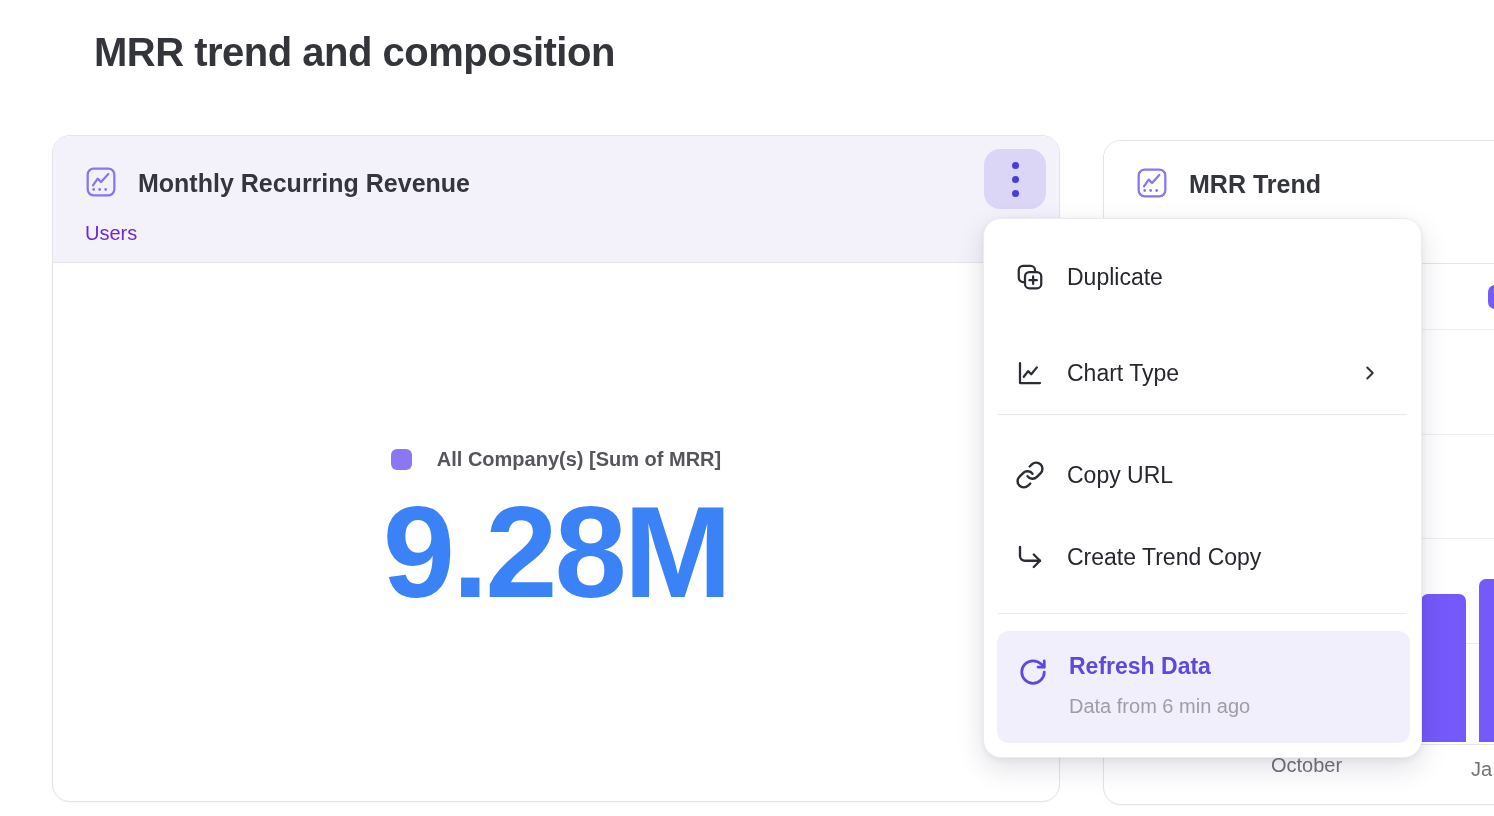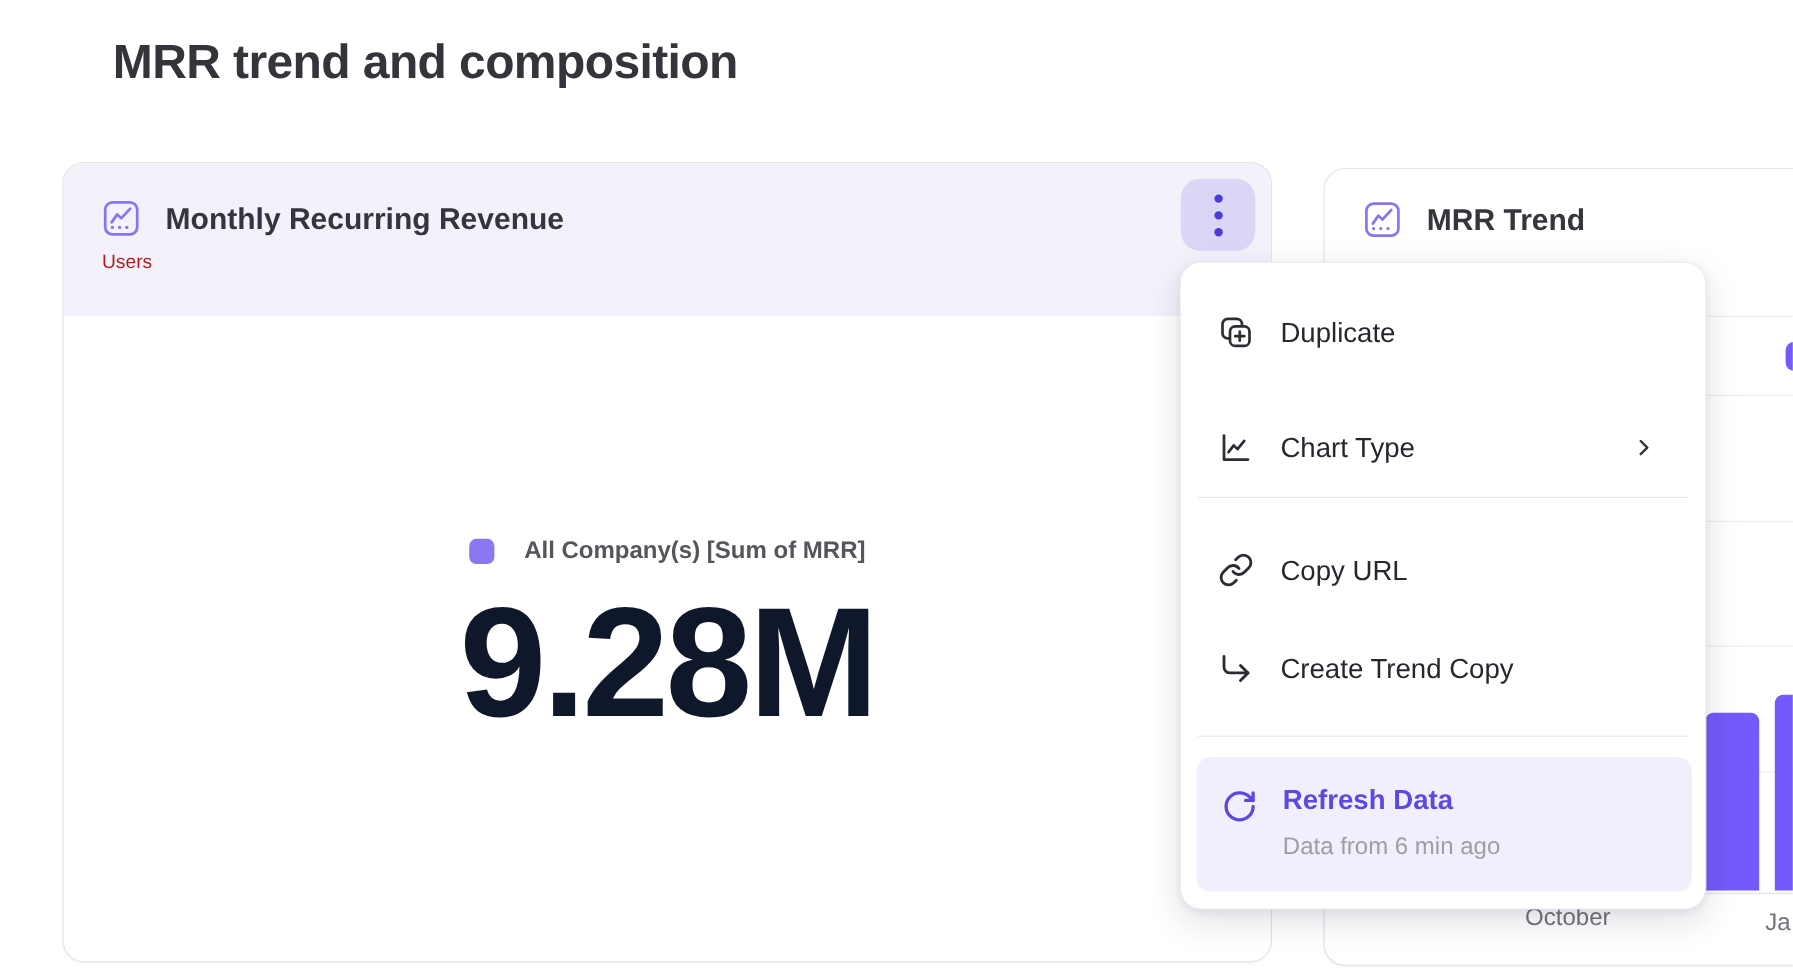--- a/index.html
+++ b/index.html
@@ -20,40 +20,40 @@
   .card-left  { left:52px;   top:135px; width:1008px; height:667px; }
   .card-right { left:1103px; top:140px; width:480px;  height:665px; }
   .card-header {
     position:relative; height:127px; border-bottom:1px solid #e3e3e8;
     border-radius:17px 17px 0 0; padding:30px 32px 0 32px;
   }
   .card-left  .card-header { background:#f3f2fb; }
   .card-right .card-header { background:#ffffff; height:123px; padding-top:26px; }
   .card-title-row { display:flex; align-items:flex-end; gap:21px; }
   .card-title { font-size:25px; font-weight:700; color:#34363c; }
-  .card-subtitle { margin-top:12px; font-size:16px; color:#b91c1c; }
+  .card-subtitle { margin-top:24px; font-size:20px; color:#6d28d9; }
   .chart-icon-box { width:32px; height:32px; color:#8677f0; flex:0 0 auto; }
 
   .kebab-btn {
     position:absolute; right:13px; top:13px; width:62px; height:60px;
     background:#dbd6f6; border:none; border-radius:16px; cursor:pointer;
     display:flex; align-items:center; justify-content:center;
   }
   .kebab-dots { display:flex; flex-direction:column; gap:7px; }
   .kebab-dots i { width:7px; height:7px; border-radius:50%; background:#4b3bd9; }
 
   
   .big-body {
     position:absolute; left:0; right:0; top:128px; bottom:0;
     display:flex; flex-direction:column; align-items:center; justify-content:center; gap:16px;
   }
   .legend-row { display:flex; align-items:center; gap:13px; }
   .legend-swatch { width:21px; height:21px; border-radius:6px; background:#8b76f3; }
   .legend-label { font-size:20px; font-weight:700; color:#55565c;margin-left:12px; }
-  .big-number { font-size:130px; font-weight:700; letter-spacing:-3px; color:#0f172a; line-height:1; }
+  .big-number { font-size:130px; font-weight:700; letter-spacing:-3px; color:#3b82f6; line-height:1; }
 
   
   .gridline { position:absolute; left:30px; right:0; height:1px; background:#eeeef1; }
   .baseline { background:#e4e4e8; }
   .bar { position:absolute; background:#7559fa; border-radius:7px 7px 0 0; }
   .trend-legend-swatch {
     position:absolute; left:384px; top:144px; width:26px; height:24px;
     border-radius:7px; background:#7559fa;
   }
   .x-label { position:absolute; font-size:20px; color:#72737a; }

